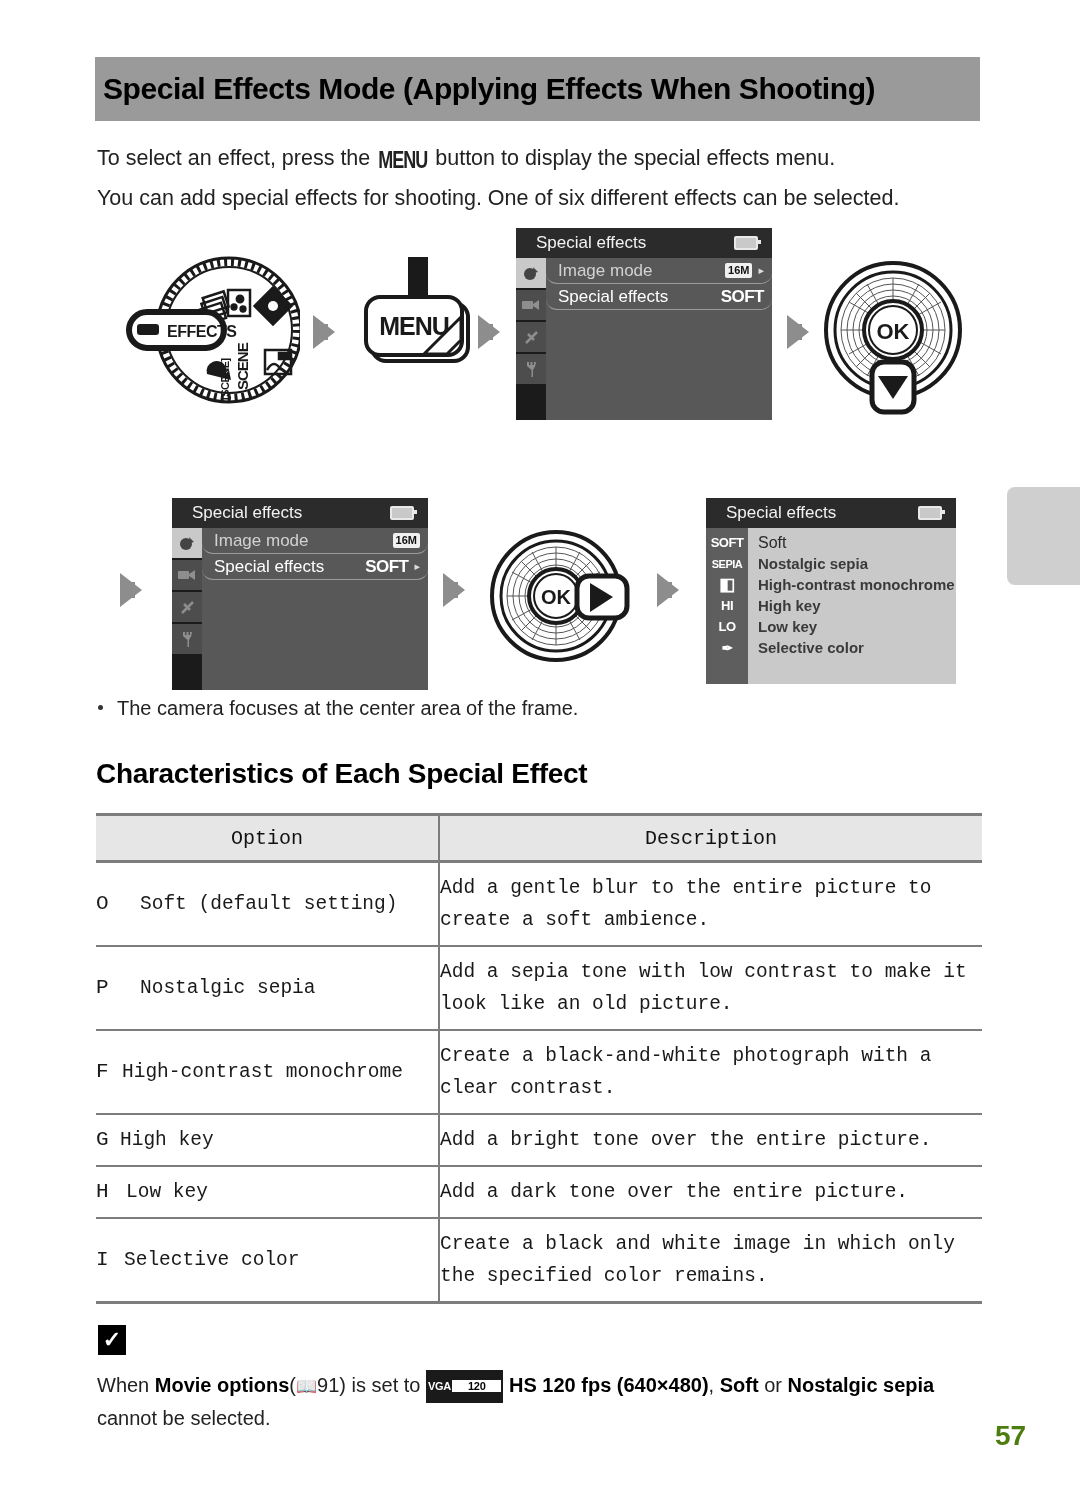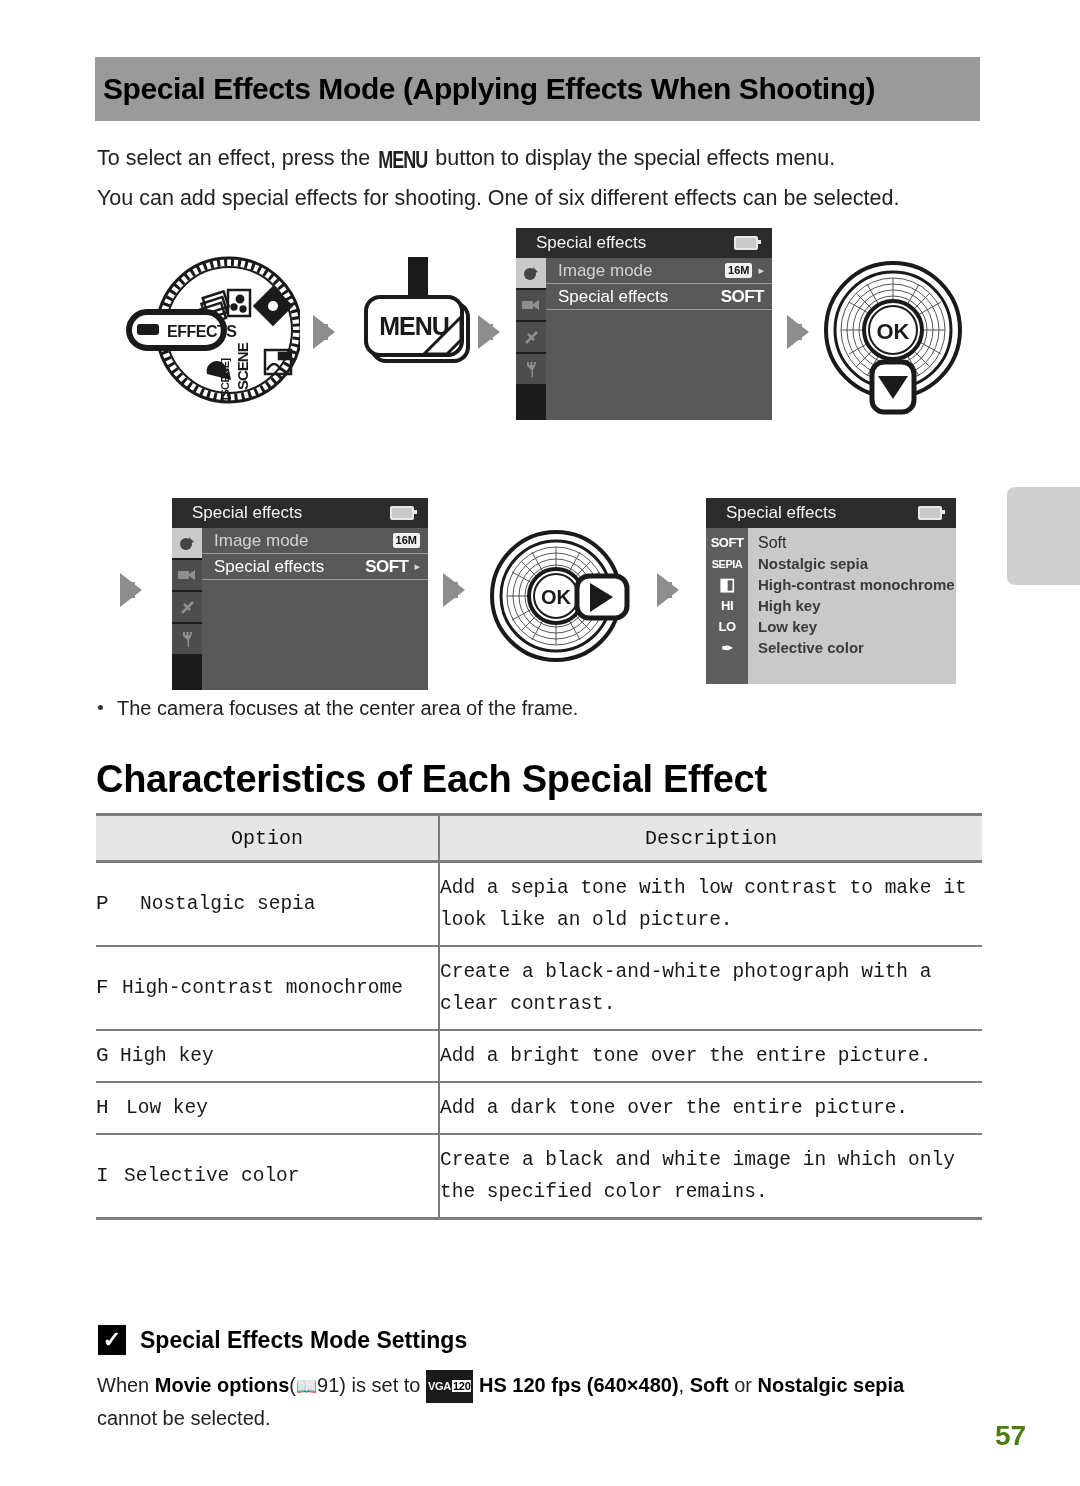--- a/index.html
+++ b/index.html
@@ -132,20 +132,21 @@
   .lcd-rows { flex: 1; background: #585858; position: relative; }
   .lcd-row {
     height: 26px;
     display: flex;
     align-items: center;
     padding: 0 8px 0 12px;
     color: #d2d2d2;
     font-size: 17px;
     border-bottom: 1px solid #9b9b9b;
     box-sizing: border-box;
+    border-radius: 11px;
   }
   .lcd-row.sel { color: #ffffff; }
   .lcd-row .rlabel { flex: 1; }
   .lcd-row .rval { font-weight: bold; letter-spacing: -0.5px; }
   .img-mode-badge {
     display: inline-block;
     background: #f0f0f0;
     color: #111;
     font-size: 11px;
     font-weight: bold;
@@ -200,21 +201,21 @@
     border-radius: 50%;
     vertical-align: 5px;
     margin-right: 14px;
   }
 
   
   .sec-heading {
     position: absolute;
     left: 96px;
     top: 758px;
-    font-size: 38px;
+    font-size: 28px;
     font-weight: bold;
     letter-spacing: -0.3px;
     color: #000;
   }
 
   
   table.opt-table {
     position: absolute;
     left: 96px;
     top: 813px;
@@ -297,21 +298,21 @@
     color: #fff;
     font-size: 11px;
     font-weight: bold;
     padding: 1px 2px;
     vertical-align: 2px;
     letter-spacing: -0.3px;
   }
   .vga-badge .f120 {
     background: #fff;
     color: #000;
-    padding: 0 1px;
+    padding: 0 16px;
     margin-left: 1px;
   }
 
   
   .side-tab {
     position: absolute;
     left: 1007px;
     top: 487px;
     width: 73px;
     height: 98px;
@@ -628,20 +629,26 @@
 <div class="sec-heading">Characteristics of Each Special Effect</div>
 
 <table class="opt-table">
   <thead>
     <tr>
       <th class="col-opt">Option</th>
       <th>Description</th>
     </tr>
   </thead>
   <tbody>
+    <tr>
+      <td class="opt-cell">
+        <span class="opt-sym">O</span><span class="opt-ind-0">Soft (default setting)</span>
+      </td>
+      <td class="desc-cell">Add a gentle blur to the entire picture to create a soft ambience.</td>
+    </tr>
     <tr>
       <td class="opt-cell">
         <span class="opt-sym">P</span><span class="opt-ind-1">Nostalgic sepia</span>
       </td>
       <td class="desc-cell">Add a sepia tone with low contrast to make it look like an old picture.</td>
     </tr>
     <tr>
       <td class="opt-cell">
         <span class="opt-sym">F</span><span class="opt-ind-2">High-contrast monochrome</span>
       </td>
@@ -663,21 +670,20 @@
       <td class="opt-cell">
         <span class="opt-sym">I</span><span class="opt-ind-5">Selective color</span>
       </td>
       <td class="desc-cell">Create a black and white image in which only the specified color remains.</td>
     </tr>
   </tbody>
 </table>
 
 <div class="note-head">
   <div class="note-mark">✓</div>
-  <div class="note-title">Special Effects Mode Settings</div>
 </div>
 <div class="note-body">
   <span>When </span><b>Movie options</b><span>(</span><span class="book-glyph">📖</span><span>91</span><span>) is set to </span><span class="vga-badge"><span>VGA</span><span class="f120">120</span></span> <b>HS 120 fps (640×480)</b><span>, </span><b>Soft</b><span> or </span><b>Nostalgic sepia</b><br><span>cannot be selected.</span>
 </div>
 
 <div class="side-tab"></div>
 <div class="side-tab-label">Shooting Features</div>
 
 <div class="page-num">57</div>
 

